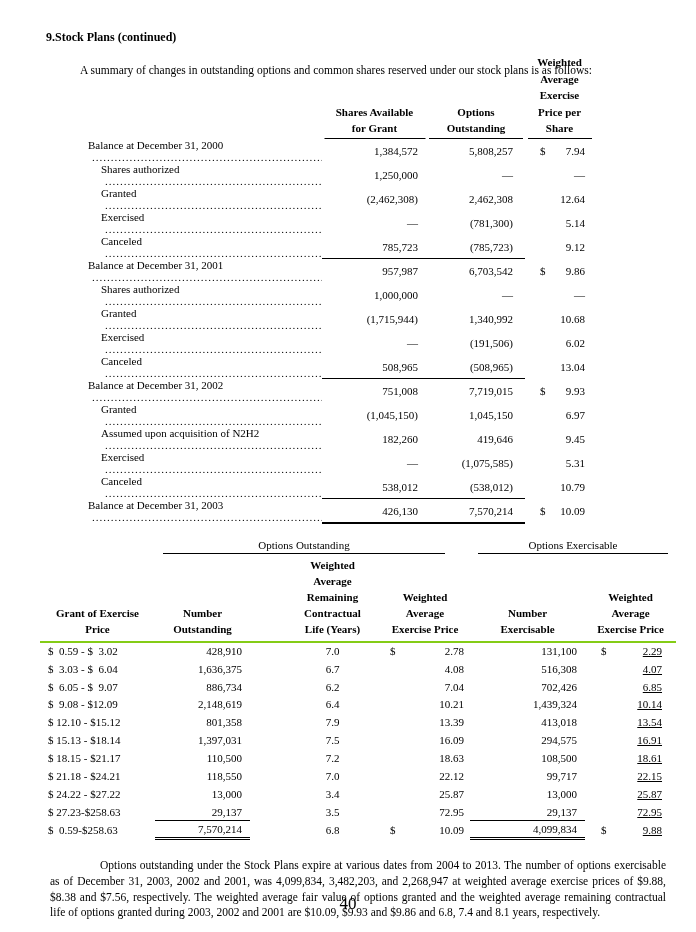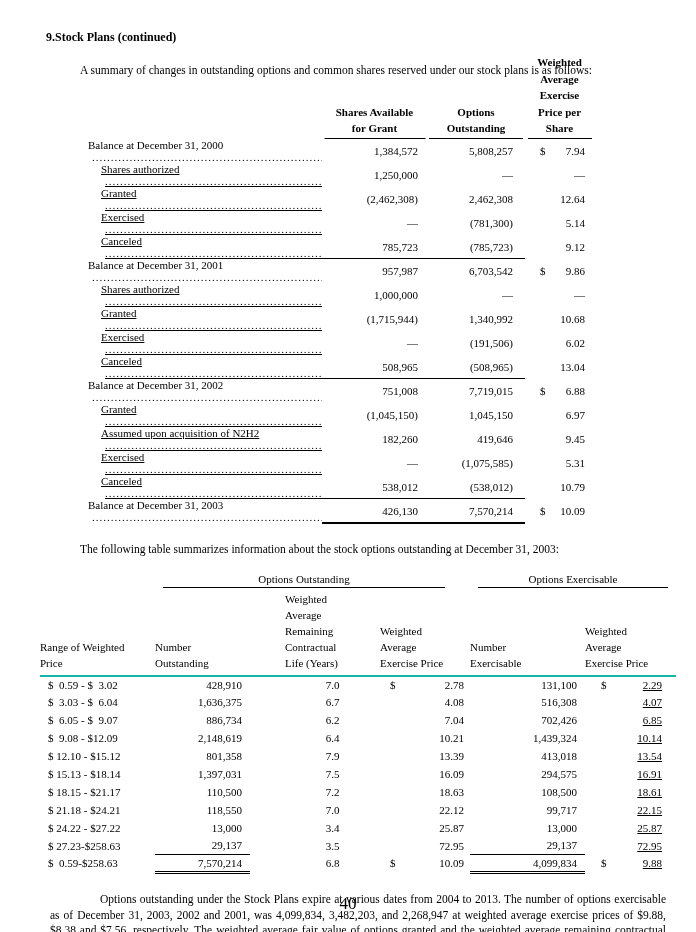--- a/index.html
+++ b/index.html
@@ -22,41 +22,41 @@
   .t1 col.c-op { width:98px; }  .t1 col.c-pr { width:69px; }
   .t1 th { height:52px; position:relative; font-weight:bold; padding:0; }
   .hwrap { position:absolute; bottom:0; left:50%; transform:translateX(-50%); text-align:center; }
   .hdr { white-space:pre-line; line-height:16.5px; }
   .hrule { height:0; border-bottom:1.5px solid #000; margin:1px auto 0; width:100%; }
   .t1 th.h-sh .hwrap { min-width:101px;margin-top:20px; }
   .t1 th.h-op .hwrap { min-width:94px; }
   .t1 th.h-pr .hrule { width:64px; }
   .t1 td { height:17.7px; padding:0; vertical-align:middle; }
   .lb { display:flex; align-items:flex-start; overflow:hidden; white-space:nowrap;flex-direction:column; }
-  .t1 tr.indent .lb { padding-left:13px;text-decoration:underline; }
+  .t1 tr.indent .lb { padding-left:13px; }
   .dots { flex:1; overflow:hidden; white-space:nowrap; margin:0 5px 0 4px; }
   .dots::after { content:"............................................................................................"; letter-spacing:1px; }
   .num { text-align:right; }
   .t1 td.n1 { padding-right:9px; }
   .t1 td.n2 { padding-right:12px; }
   .pr { display:flex; padding:0 9px 0 15px; }
   .pr .cur { width:12px; }
   .pr .val { flex:1; text-align:right; }
   .t1 tr.rule td.n1, .t1 tr.rule td.n2 { border-bottom:1px solid #000; }
   .t1 tr.thick td.n1, .t1 tr.thick td.n2 { border-bottom:2.5px solid #000; }
   
   .t2 { margin:8px 0 0 10px; width:636px; font-size:11px; table-layout:fixed; }
   .t2 col.c1 { width:115px; } .t2 col.c2 { width:95px; } .t2 col.c3 { width:130px; }
   .t2 col.c4 { width:90px; }  .t2 col.c5 { width:115px; } .t2 col.c6 { width:91px; }
   .t2 .grp-row td { padding:0; height:22px; vertical-align:bottom; }
   .grp { text-align:center; border-bottom:1px solid #000; padding-bottom:2px; }
   .grp-out { margin:0 25px 0 8px; }
   .grp-ex { margin:0 8px; }
-  .t2 th { font-weight:normal; vertical-align:bottom; text-align:left;
-           border-bottom:2px solid #14b8a6; padding:3px 0 4px 0; }
+  .t2 th { font-weight:bold; vertical-align:bottom; text-align:center;
+           border-bottom:2px solid #84cc16; padding:3px 0 4px 0; }
   .t2 th .hdr { line-height:16px; }
   .t2 th.life-h { padding-left:35px; }
   .t2 td { height:17.9px; padding:0; vertical-align:middle; }
   .t2 td.range { text-align:left; padding-left:8px; white-space:pre;margin-left:23px; }
   .t2 td.n-out { text-align:right; padding-right:8px; }
   .t2 td.life { text-align:center; padding-left:35px; }
   .t2 td.n-ex { text-align:right; padding-right:8px; }
   .pr2 { display:flex; padding:0 6px 0 10px; }
   .pr2 .cur { width:12px; }
   .pr2 .val { flex:1; text-align:right; }
@@ -291,21 +291,21 @@
             <div class="lb">
               <span>Balance at December 31, 2002</span>
               <span class="dots"></span>
             </div>
           </td>
           <td class="num n1">751,008</td>
           <td class="num n2">7,719,015</td>
           <td>
             <div class="pr">
               <span class="cur">$</span>
-              <span class="val">6.88</span>
+              <span class="val">9.93</span>
             </div>
           </td>
         </tr>
 
         <tr class="indent">
           <td>
             <div class="lb">
               <span>Granted</span>
               <span class="dots"></span>
             </div>
@@ -383,21 +383,20 @@
           <td>
             <div class="pr">
               <span class="cur">$</span>
               <span class="val">10.09</span>
             </div>
           </td>
         </tr>
       </tbody>
   </table>
 
-  <p class="body">The following table summarizes information about the stock options outstanding at December 31, 2003:</p>
 
   <table class="t2">
     <colgroup>
         <col class="c1">
         <col class="c2">
         <col class="c3">
         <col class="c4">
         <col class="c5">
         <col class="c6">
       </colgroup>
@@ -406,21 +405,21 @@
         <td></td>
         <td colspan="3">
           <div class="grp grp-out">Options Outstanding</div>
         </td>
         <td colspan="2">
           <div class="grp grp-ex">Options Exercisable</div>
         </td>
       </tr>
       <tr>
         <th>
-            <div class="hdr">Range of Weighted
+            <div class="hdr">Grant of Exercise
 Price</div>
           </th>
         <th>
             <div class="hdr">Number
 Outstanding</div>
           </th>
         <th class="life-h">
             <div class="hdr">Weighted
 Average
 Remaining

